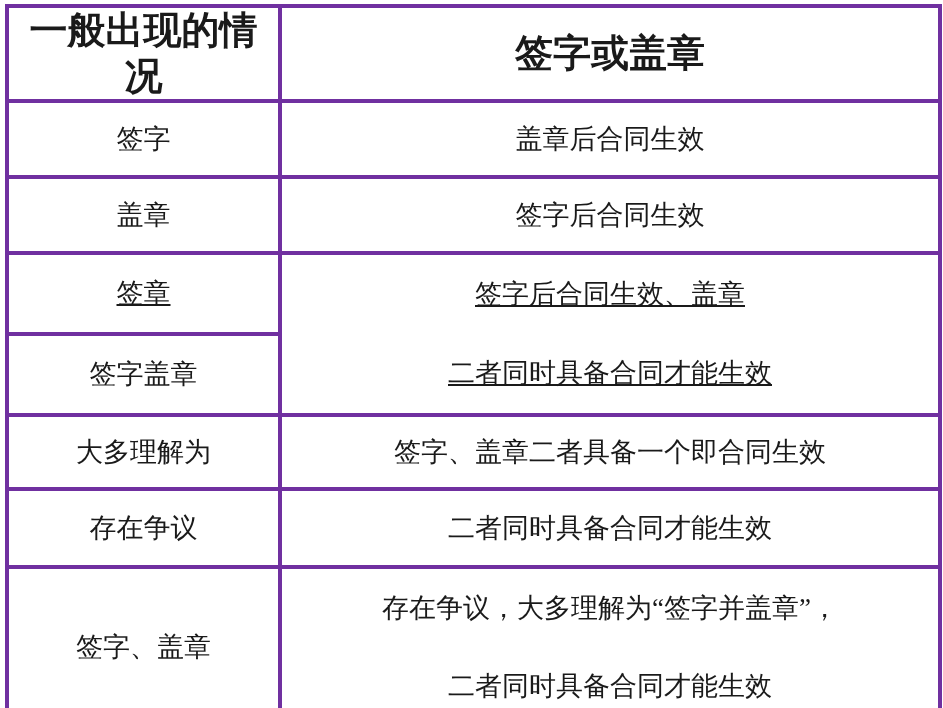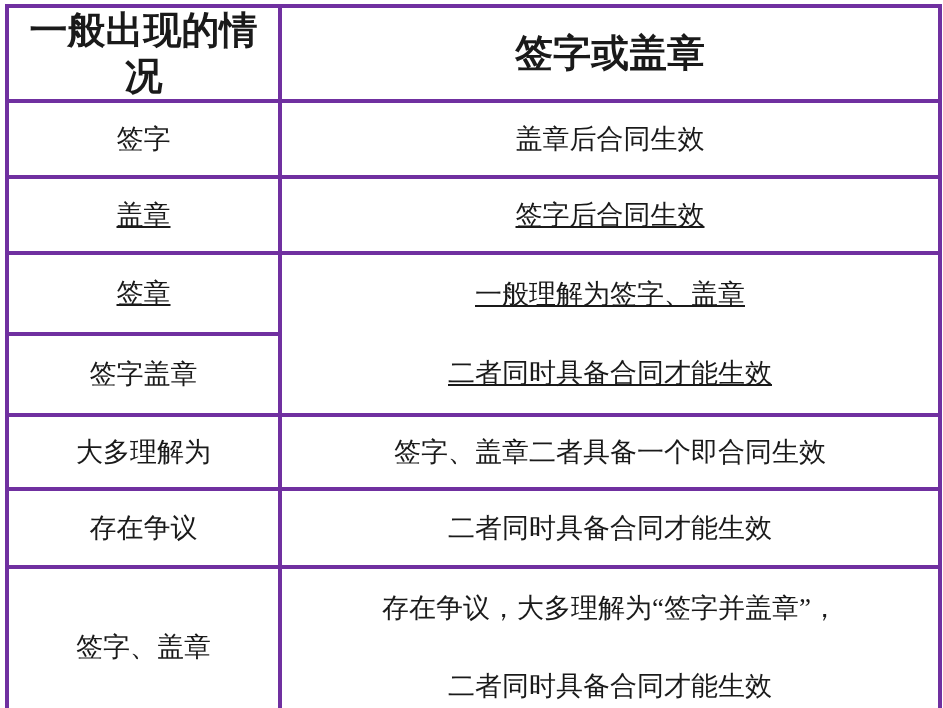--- a/index.html
+++ b/index.html
@@ -43,21 +43,21 @@
     line-height: 1.2;
     padding: 0 6px;
     background: var(--bg-color);
   }
   table.legal-table th {
     font-weight: bold;
     font-size: 38px;
   }
   tr.row-header    { height: 74px; }
   tr.row-qianzi    { height: 76px; }
-  tr.row-gaizhang  { height: 76px; text-decoration: underline; }
+  tr.row-gaizhang  { height: 76px; }
   tr.row-qianzhang { height: 79px; text-decoration: underline; }
   tr.row-qzgz      { height: 79px; }
   tr.row-huo       { height: 74px; }
   tr.row-bing      { height: 78px; }
   tr.row-dunhao    { height: 157px; }
   .two-line-cell span {
     display: block;
   }
   td.merged-meaning span { line-height: 79px; }
   td.tall-meaning span   { line-height: 78px; }
@@ -83,21 +83,21 @@
       </tr>
 
       <tr class="row-gaizhang">
         <td>盖章</td>
         <td>签字后合同生效</td>
       </tr>
 
       <tr class="row-qianzhang">
         <td>签章</td>
         <td class="merged-meaning two-line-cell" rowspan="2">
-          <span>一般理解为签字、盖章</span>
+          <span>签字后合同生效、盖章</span>
           <span>二者同时具备合同才能生效</span>
         </td>
       </tr>
 
       <tr class="row-qzgz">
         <td>签字盖章</td>
       </tr>
 
       <tr class="row-huo">
         <td>大多理解为</td>

